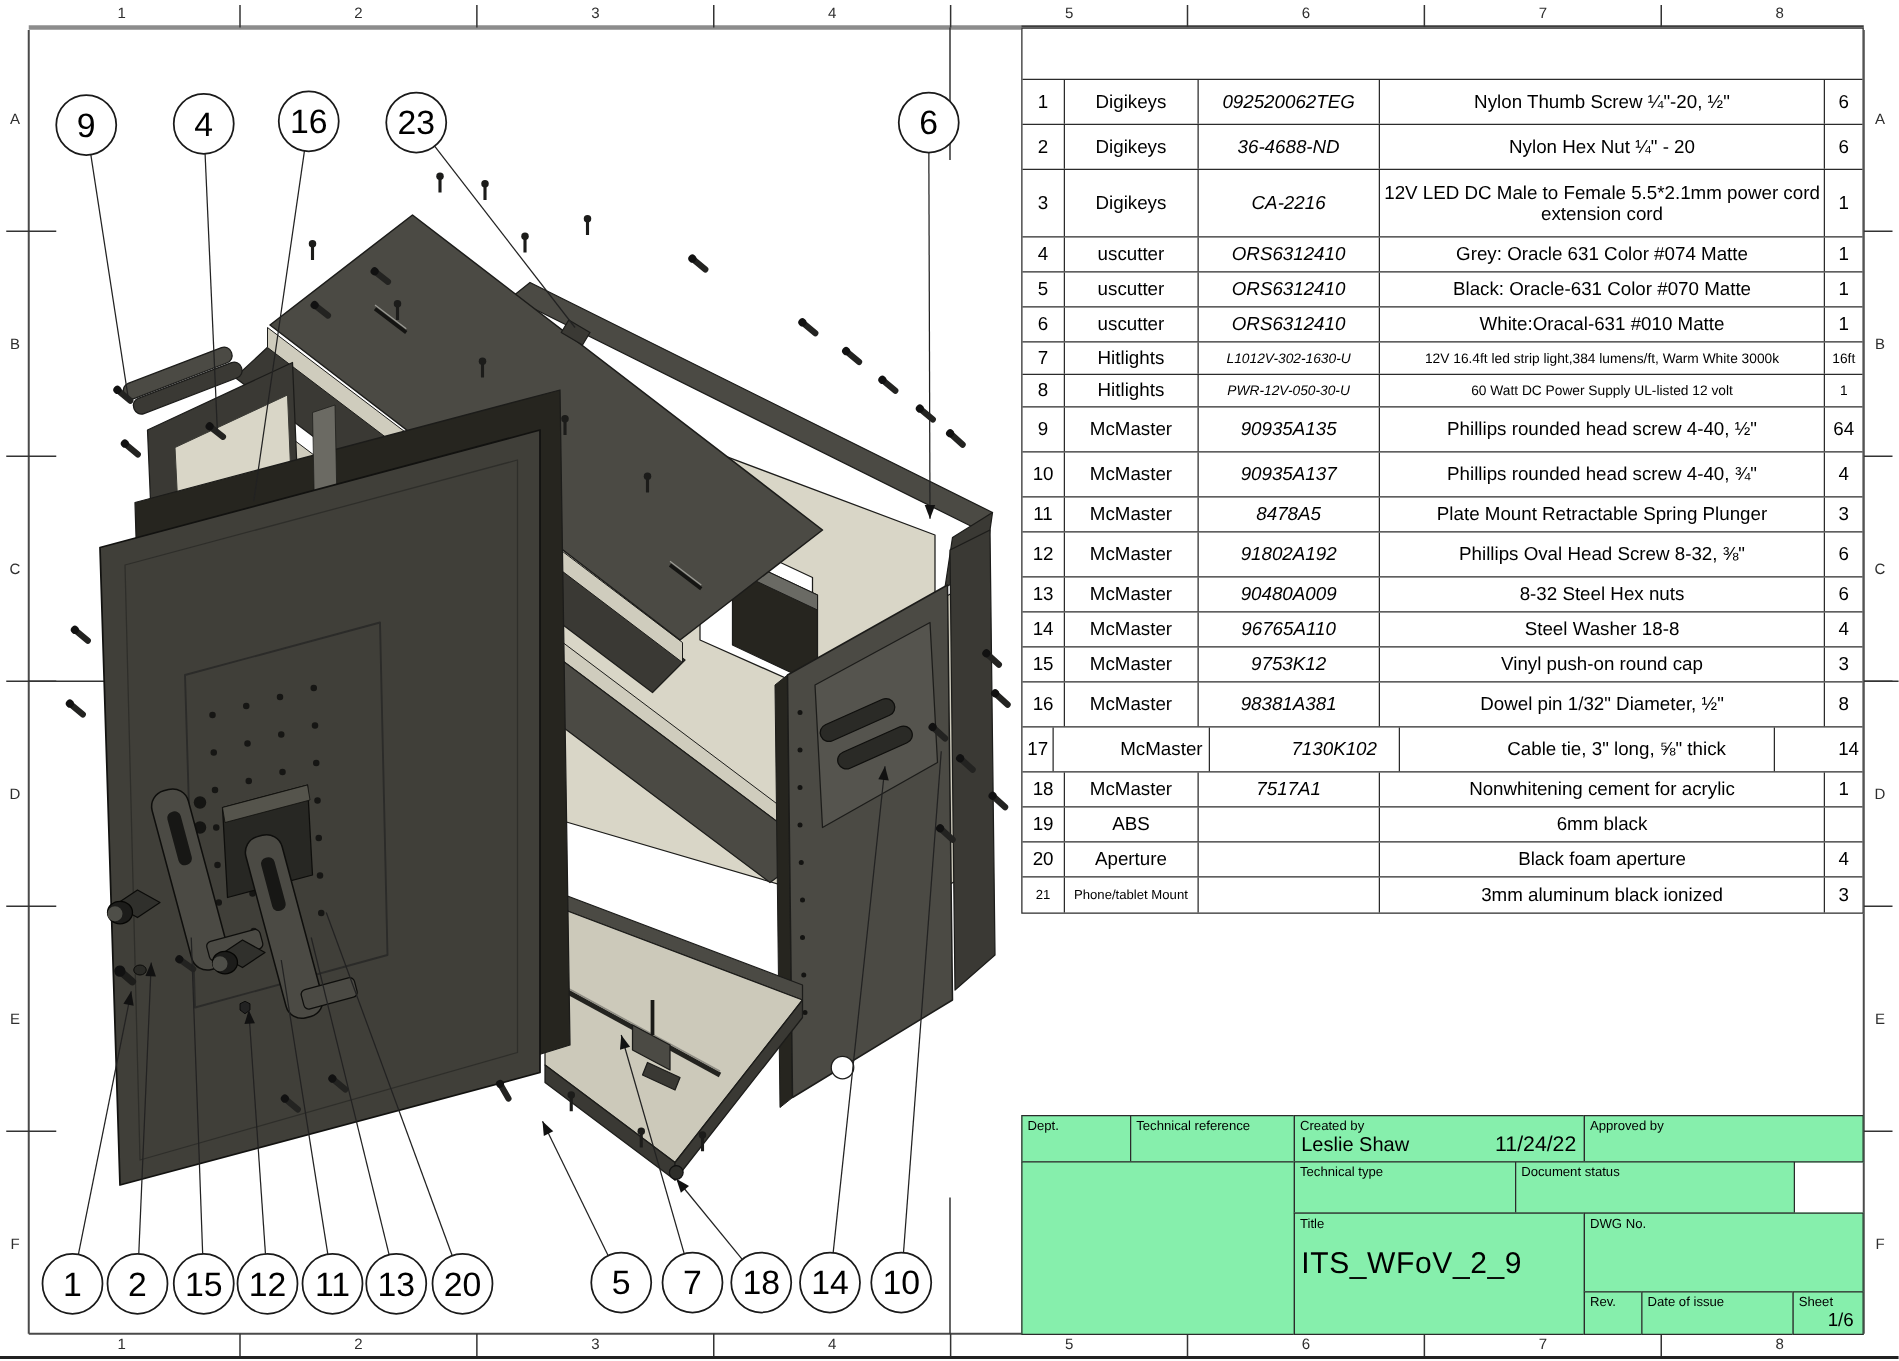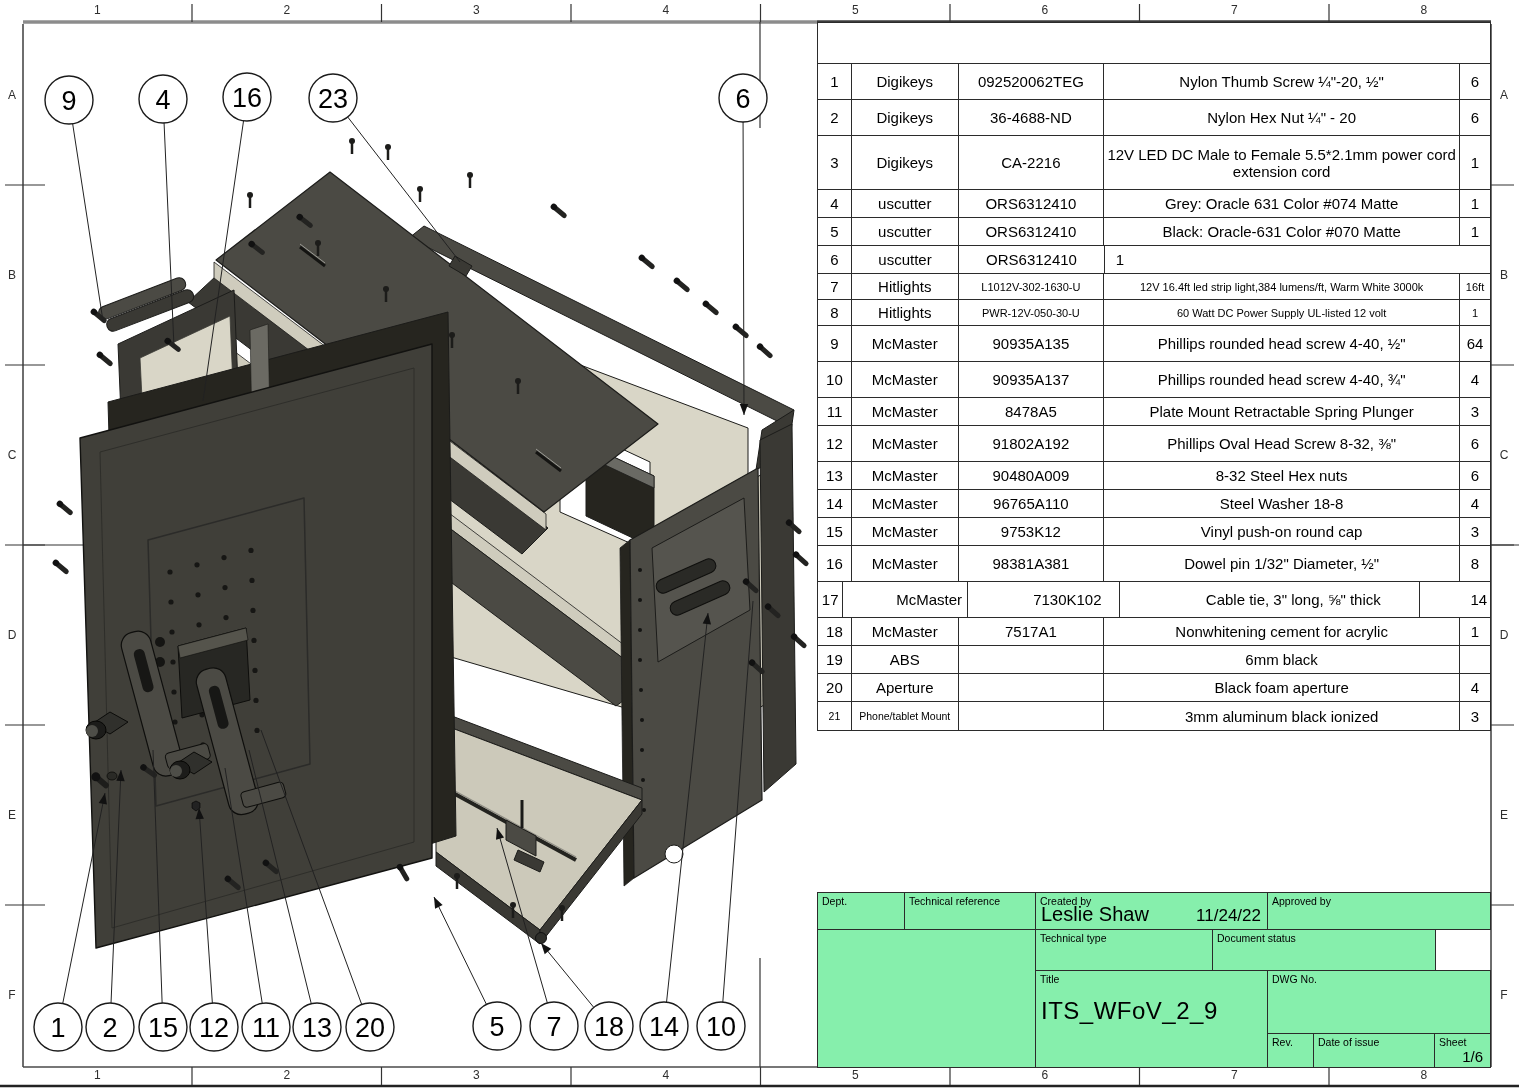--- a/index.html
+++ b/index.html
@@ -13,31 +13,31 @@
        border:1.6px solid #2b2b2b;background:#fff;}
   #bom-band{height:41px;border-bottom:1.2px solid #2b2b2b;box-sizing:border-box;}
   .bom-row{display:flex;border-bottom:1.2px solid #2b2b2b;box-sizing:border-box;}
   .bom-row:last-child{border-bottom:none;}
   .bom-cell{display:flex;align-items:center;justify-content:center;text-align:center;
             border-right:1.2px solid #2b2b2b;box-sizing:border-box;font-size:15px;
             line-height:17px;padding:0 2px;overflow:hidden;}
   .bom-cell:last-child{border-right:none;}
   .c-item{width:34px;}
   .c-vendor{width:107px;}
-  .c-part{width:146px;}
+  .c-part{width:146px;font-style:italic;}
   .c-desc{width:357px;}
   .c-qty{width:30px;}
   .small-txt{font-size:11px !important;line-height:12px !important;}
   .tiny-txt{font-size:10.5px !important;line-height:11px !important;}
 
   
   .tb-cell{position:absolute;box-sizing:border-box;background:#86efac;font-size:10.5px;}
   .tb-label{position:absolute;left:4px;top:2px;font-size:10.5px;color:#000;}
   .tb-border{border:1.2px solid #2b2b2b;}
-  .tb-name{position:absolute;left:5px;bottom:3px;font-size:20px;}
+  .tb-name{position:absolute;left:5px;bottom:3px;font-size:16px;}
   .tb-date{position:absolute;right:6px;bottom:3px;font-size:17px;}
   .tb-title-val{position:absolute;left:5px;top:26px;font-size:24px;letter-spacing:0.5px;}
   .tb-sheet-val{position:absolute;right:7px;bottom:2px;font-size:15px;}
 
   .zone-label{fill:#2e2e2e;font-size:12px;font-family:"Liberation Sans",sans-serif;}
   .balloon-num{fill:#000;font-size:27px;font-family:"Liberation Sans",sans-serif;}
 </style>
 </head>
 <body>
 
@@ -491,20 +491,21 @@
           <div class="bom-cell c-item">5</div>
           <div class="bom-cell c-vendor">uscutter</div>
           <div class="bom-cell c-part">ORS6312410</div>
           <div class="bom-cell c-desc">Black: Oracle-631 Color #070 Matte</div>
           <div class="bom-cell c-qty">1</div>
         </div>
         <div class="bom-row" style="height: 28px;">
           <div class="bom-cell c-item">6</div>
           <div class="bom-cell c-vendor">uscutter</div>
           <div class="bom-cell c-part">ORS6312410</div>
+          <div class="bom-cell c-desc">White:Oracal-631 #010 Matte</div>
           <div class="bom-cell c-qty">1</div>
         </div>
         <div class="bom-row" style="height: 26px;">
           <div class="bom-cell c-item">7</div>
           <div class="bom-cell c-vendor">Hitlights</div>
           <div class="bom-cell c-part small-txt">L1012V-302-1630-U</div>
           <div class="bom-cell c-desc small-txt">12V 16.4ft led strip light,384 lumens/ft, Warm White 3000k</div>
           <div class="bom-cell c-qty small-txt">16ft</div>
         </div>
         <div class="bom-row" style="height: 26px;">

